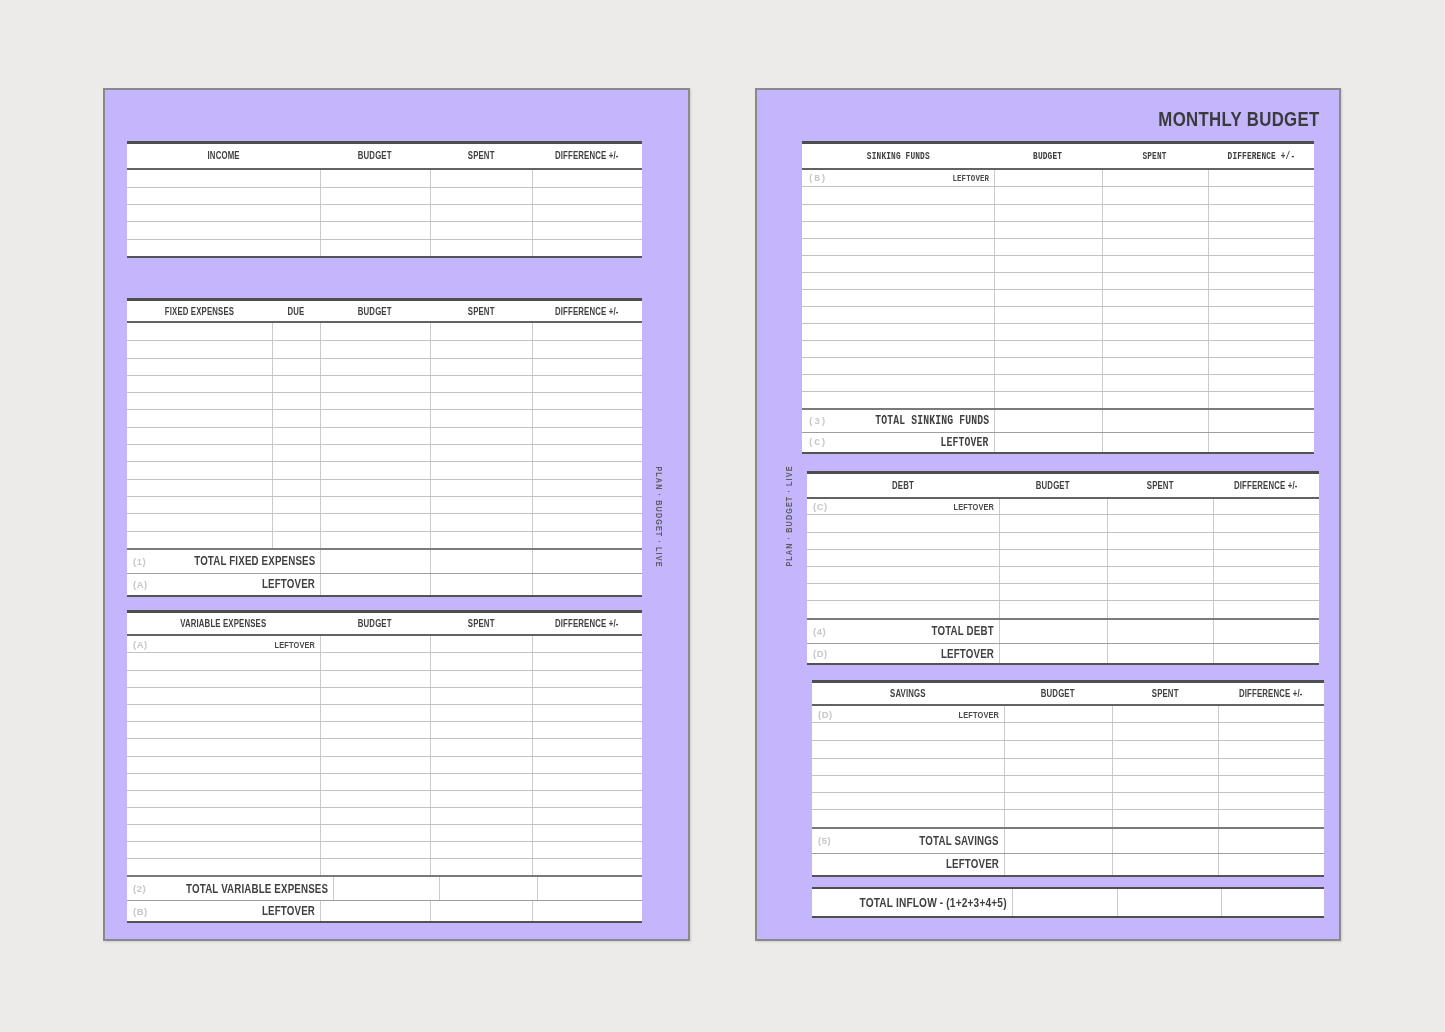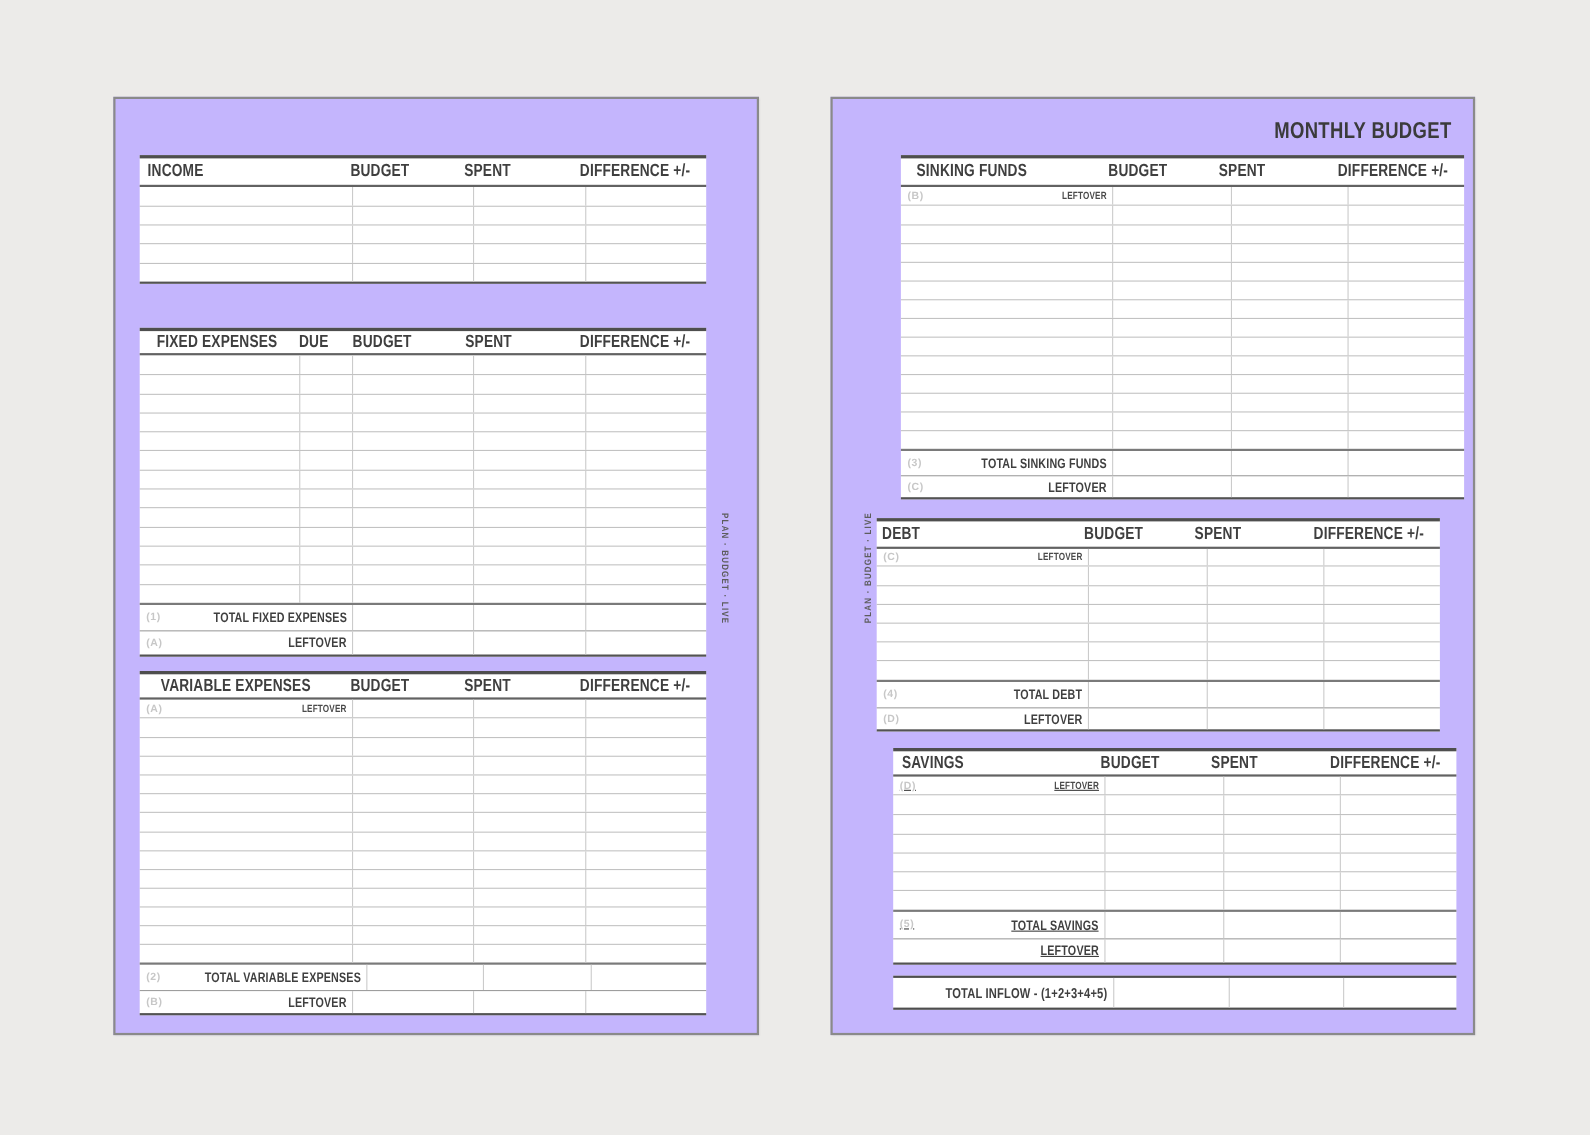--- a/index.html
+++ b/index.html
@@ -25,21 +25,21 @@
   .o-r{transform-origin:right center;}
 
   .table{
     position:absolute;background:#fff;box-sizing:border-box;
     border-top:3px solid #4e4e4e;border-bottom:2.5px solid #535353;
   }
   .thead{
     display:grid;align-items:center;height:var(--hh,24px);
     border-bottom:2.5px solid #626262;box-sizing:border-box;
   }
-  .hcell{text-align:left;font-weight:700;font-size:16px;letter-spacing:0.2px;overflow:visible;}
+  .hcell{text-align:center;font-weight:700;font-size:10px;letter-spacing:0.2px;overflow:visible;}
   .tbody{display:block;}
   .tbody .trow{height:var(--rh,17.2px);}
   .trow{display:grid;box-sizing:border-box;}
   .tbody .trow + .trow{border-top:1px solid #c2c2c2;}
   .trow .cell{box-sizing:border-box;height:100%;}
   .trow .cell + .cell{border-left:1px solid #cbcbcb;}
   .trow.carry{height:var(--ch,17px);border-bottom:1px solid #c2c2c2;}
   .trow.total{height:var(--th,25px);border-top:2px solid #7a7a7a;}
   .trow.leftover{height:var(--lh,21px);border-top:1.5px solid #9e9e9e;}
   .labelcell{
@@ -357,21 +357,21 @@
       </div>
     </div>
 
     <div class="brand cw">PLAN · BUDGET · LIVE</div>
   </div>
 
   <div class="page right">
 
     <div class="page-title cond o-r" style="transform:scaleX(0.8);">MONTHLY BUDGET</div>
 
-    <div class="table" style="left:62px;top:51px;width:512px;--hh:26px;--ch:17px;--rh:17px;--th:24px;--lh:20px;">
+    <div class="table" style="left:45px;top:51px;width:512px;font-family:Liberation Mono, monospace;--hh:26px;--ch:17px;--rh:17px;--th:24px;--lh:20px;">
       <div class="thead g4R">
         <div class="hcell"><span class="cond o-c">SINKING FUNDS</span></div>
         <div class="hcell"><span class="cond o-c">BUDGET</span></div>
         <div class="hcell"><span class="cond o-c">SPENT</span></div>
         <div class="hcell"><span class="cond o-c">DIFFERENCE +/-</span></div>
       </div>
       <div class="trow carry g4R">
         <div class="cell labelcell">
           <span class="ref">(B)</span>
           <span class="clabel cond o-r">LEFTOVER</span>
@@ -473,21 +473,21 @@
         <div class="cell labelcell">
           <span class="ref">(C)</span>
           <span class="tlabel cond o-r">LEFTOVER</span>
         </div>
         <div class="cell"></div>
         <div class="cell"></div>
         <div class="cell"></div>
       </div>
     </div>
 
-    <div class="table" style="left:40px;top:381px;width:512px;--hh:25px;--ch:16px;--rh:17.1px;--th:25.5px;--lh:20px;">
+    <div class="table" style="left:50px;top:381px;width:512px;--hh:25px;--ch:16px;--rh:17.1px;--th:25.5px;--lh:20px;">
       <div class="thead g4R">
         <div class="hcell"><span class="cond o-c">DEBT</span></div>
         <div class="hcell"><span class="cond o-c">BUDGET</span></div>
         <div class="hcell"><span class="cond o-c">SPENT</span></div>
         <div class="hcell"><span class="cond o-c">DIFFERENCE +/-</span></div>
       </div>
       <div class="trow carry g4R">
         <div class="cell labelcell">
           <span class="ref">(C)</span>
           <span class="clabel cond o-r">LEFTOVER</span>
@@ -547,21 +547,21 @@
         <div class="cell labelcell">
           <span class="ref">(D)</span>
           <span class="tlabel cond o-r">LEFTOVER</span>
         </div>
         <div class="cell"></div>
         <div class="cell"></div>
         <div class="cell"></div>
       </div>
     </div>
 
-    <div class="table" style="left:55px;top:590px;width:512px;text-decoration:underline;--hh:23px;--ch:17px;--rh:17.3px;--th:26px;--lh:22px;">
+    <div class="table" style="left:55px;top:590px;width:512px;--hh:23px;--ch:17px;--rh:17.3px;--th:26px;--lh:22px;">
       <div class="thead g4R">
         <div class="hcell"><span class="cond o-c">SAVINGS</span></div>
         <div class="hcell"><span class="cond o-c">BUDGET</span></div>
         <div class="hcell"><span class="cond o-c">SPENT</span></div>
         <div class="hcell"><span class="cond o-c">DIFFERENCE +/-</span></div>
       </div>
       <div class="trow carry g4R">
         <div class="cell labelcell">
           <span class="ref">(D)</span>
           <span class="clabel cond o-r">LEFTOVER</span>

